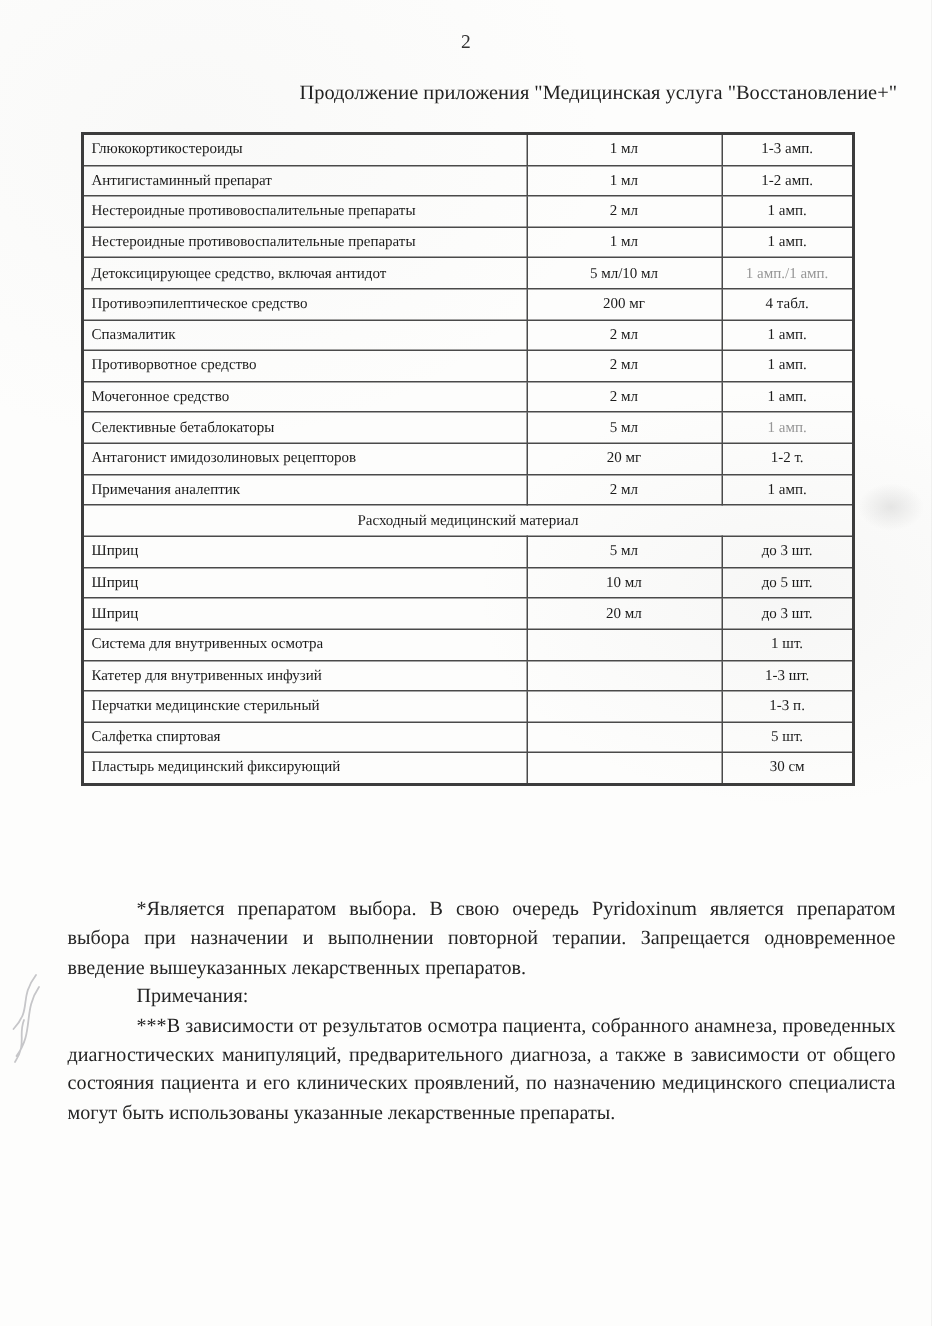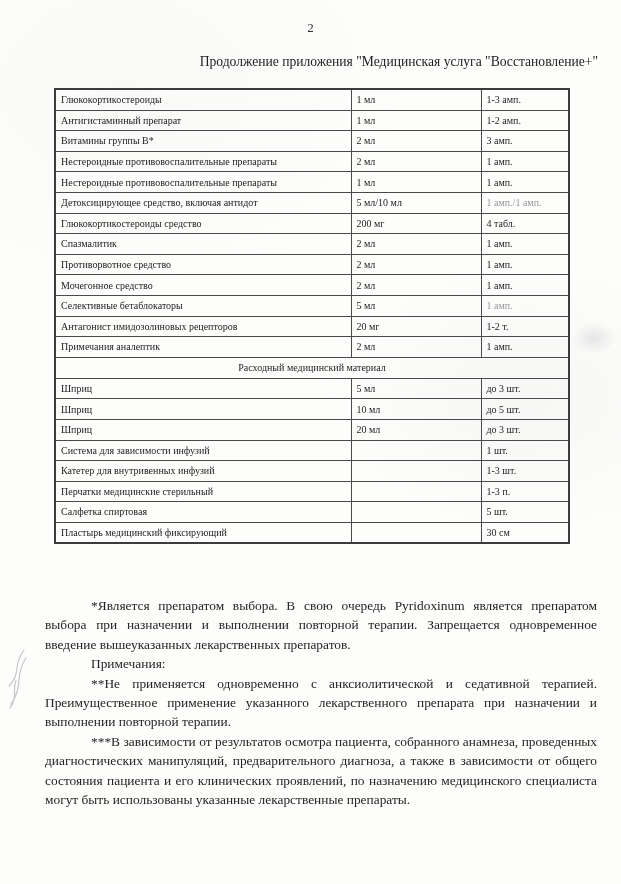--- a/index.html
+++ b/index.html
@@ -34,21 +34,21 @@
   .med-table td{
     border:1px solid #4a4a4a;
     height:19.6px;
     padding:0 5px;
     line-height:1.12;
     overflow:hidden;
     white-space:nowrap;
     color:#1c1c1c;
   }
   .med-table td.cell-left{text-align:left;}
-  .med-table td.cell-center{font-family:Liberation Serif, serif;}
+  .med-table td.cell-center{text-align:center;font-family:Liberation Serif, serif;}
   .med-table td.faded{color:#979797;}
   .med-table tr.section-row td{
     text-align:center;
     height:20px;
   }
   .notes{
     position:absolute;left:45px;top:596px;width:552px;
     font-size:13.4px;line-height:19.4px;
     text-align:justify;color:#242424;
   }
@@ -83,41 +83,36 @@
           <td class="cell-left">Глюкокортикостероиды</td>
           <td class="cell-center">1 мл</td>
           <td class="cell-center">1-3 амп.</td>
         </tr>
         <tr>
           <td class="cell-left">Антигистаминный препарат</td>
           <td class="cell-center">1 мл</td>
           <td class="cell-center">1-2 амп.</td>
         </tr>
         <tr>
-          <td class="cell-left">Витамины группы В*</td>
-          <td class="cell-center">2 мл</td>
-          <td class="cell-center">3 амп.</td>
-        </tr>
-        <tr>
           <td class="cell-left">Нестероидные противовоспалительные препараты</td>
           <td class="cell-center">2 мл</td>
           <td class="cell-center">1 амп.</td>
         </tr>
         <tr>
           <td class="cell-left">Нестероидные противовоспалительные препараты</td>
           <td class="cell-center">1 мл</td>
           <td class="cell-center">1 амп.</td>
         </tr>
         <tr>
           <td class="cell-left">Детоксицирующее средство, включая антидот</td>
           <td class="cell-center">5 мл/10 мл</td>
           <td class="cell-center faded">1 амп./1 амп.</td>
         </tr>
         <tr>
-          <td class="cell-left">Глюкокортикостероиды средство</td>
+          <td class="cell-left">Противоэпилептическое средство</td>
           <td class="cell-center">200 мг</td>
           <td class="cell-center">4 табл.</td>
         </tr>
         <tr>
           <td class="cell-left">Спазмалитик</td>
           <td class="cell-center">2 мл</td>
           <td class="cell-center">1 амп.</td>
         </tr>
         <tr>
           <td class="cell-left">Противорвотное средство</td>
@@ -156,21 +151,21 @@
           <td class="cell-left">Шприц</td>
           <td class="cell-center">10 мл</td>
           <td class="cell-center">до 5 шт.</td>
         </tr>
         <tr>
           <td class="cell-left">Шприц</td>
           <td class="cell-center">20 мл</td>
           <td class="cell-center">до 3 шт.</td>
         </tr>
         <tr>
-          <td class="cell-left">Система для зависимости инфузий</td>
+          <td class="cell-left">Система для внутривенных осмотра</td>
           <td class="cell-center"></td>
           <td class="cell-center">1 шт.</td>
         </tr>
         <tr>
           <td class="cell-left">Катетер для внутривенных инфузий</td>
           <td class="cell-center"></td>
           <td class="cell-center">1-3 шт.</td>
         </tr>
         <tr>
           <td class="cell-left">Перчатки медицинские стерильный</td>
@@ -186,21 +181,20 @@
           <td class="cell-left">Пластырь медицинский фиксирующий</td>
           <td class="cell-center"></td>
           <td class="cell-center">30 см</td>
         </tr>
       </tbody>
   </table>
 
   <div class="notes">
     <p>*Является препаратом выбора. В свою очередь Pyridoxinum является препаратом выбора при назначении и выполнении повторной терапии. Запрещается одновременное введение вышеуказанных лекарственных препаратов.</p>
     <p>Примечания:</p>
-    <p>**Не применяется одновременно с анксиолитической и седативной терапией. Преимущественное применение указанного лекарственного препарата при назначении и выполнении повторной терапии.</p>
     <p>***В зависимости от результатов осмотра пациента, собранного анамнеза, проведенных диагностических манипуляций, предварительного диагноза, а также в зависимости от общего состояния пациента и его клинических проявлений, по назначению медицинского специалиста могут быть использованы указанные лекарственные препараты.</p>
   </div>
 
   <svg class="pencil-mark" width="32" height="72" viewBox="0 0 32 72">
     <path d="M22,4 C10,20 20,26 7,40 M24,12 C13,28 21,42 9,58 M14,34 C10,44 16,50 8,62" fill="none" stroke="#b4b4b8" stroke-width="1.2" stroke-linecap="round"></path>
   </svg>
 
   <div class="smudge"></div>
 
 </div>

